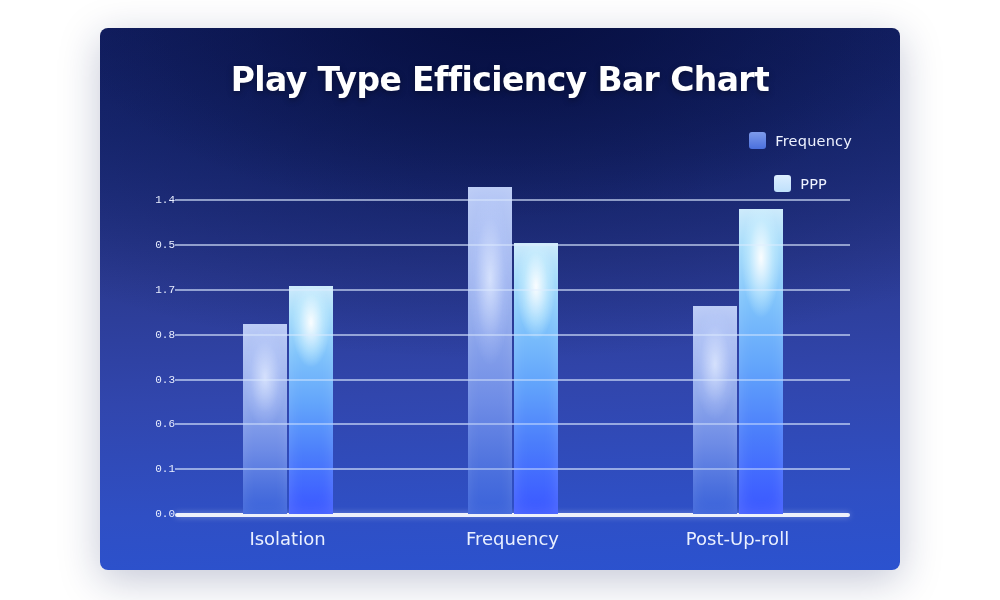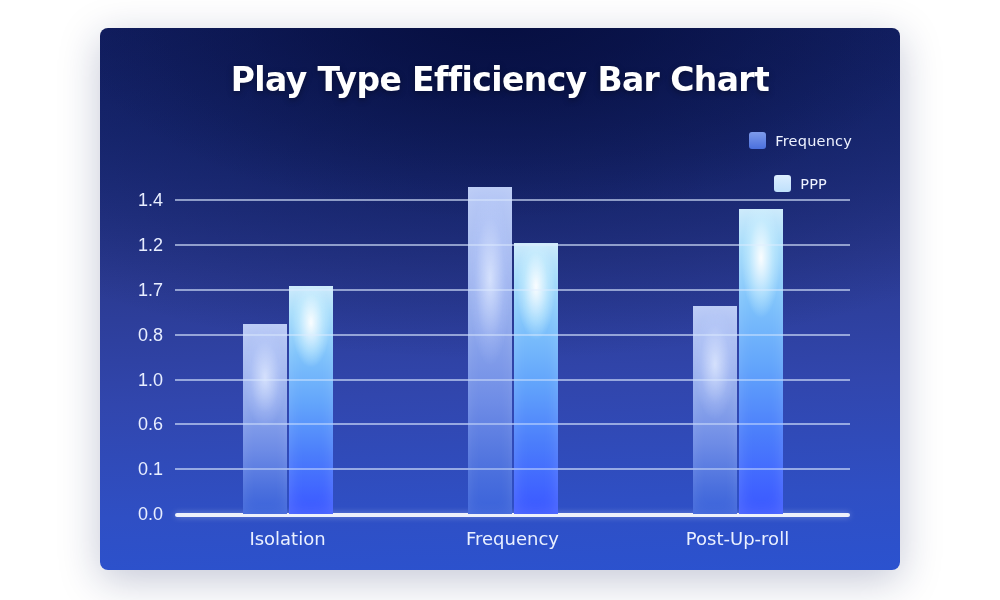--- a/index.html
+++ b/index.html
@@ -109,25 +109,25 @@
     border-radius: 2px;
   }
   .gridline.over {
     z-index: 6;
     background: rgba(225,238,255,0.45);
   }
 
   .ytick {
     position: absolute;
     right: 100%;
-    margin-right: 12px;
+    margin-right: 0;
     transform: translateY(-50%);
     color: #e8eeff;
-    font-size: 18px;
-    font-family: Liberation Sans, sans-serif;
+    font-size: 11px;
+    font-family: Liberation Mono, monospace;
     white-space: nowrap;
   }
 
   
   .bar {
     position: absolute;
     bottom: 0;
     z-index: 4;
   }
   .bar-freq {
@@ -175,27 +175,27 @@
 
     <div id="plot">
       <div id="gridlines">
           <div class="gridline baseline" style="top: 335px;"></div>
           <div class="ytick" style="top: 336px;">0.0</div>
           <div class="gridline" style="top: 290.2px;"></div>
           <div class="ytick" style="top: 291.2px;">0.1</div>
           <div class="gridline" style="top: 245.4px;"></div>
           <div class="ytick" style="top: 246.4px;">0.6</div>
           <div class="gridline" style="top: 200.6px;"></div>
-          <div class="ytick" style="top: 201.6px;">1.0</div>
+          <div class="ytick" style="top: 201.6px;">0.3</div>
           <div class="gridline" style="top: 155.8px;"></div>
           <div class="ytick" style="top: 156.8px;">0.8</div>
           <div class="gridline" style="top: 111px;"></div>
           <div class="ytick" style="top: 112px;">1.7</div>
           <div class="gridline" style="top: 66.2px;"></div>
-          <div class="ytick" style="top: 67.2px;">1.2</div>
+          <div class="ytick" style="top: 67.2px;">0.5</div>
           <div class="gridline" style="top: 21.4px;"></div>
           <div class="ytick" style="top: 22.4px;">1.4</div>
         </div>
       <div id="bars">
           <div class="bar bar-freq" title="Frequency · Isolation · 0.85" style="left: 67.5px; width: 44px; height: 190.4px;"></div>
           <div class="bar bar-ppp" title="PPP · Isolation · 1.02" style="left: 113.5px; width: 44px; height: 228.48px;"></div>
           <div class="bar bar-freq" title="Frequency · Transition · 1.46" style="left: 292.5px; width: 44px; height: 327.04px;"></div>
           <div class="bar bar-ppp" title="PPP · Transition · 1.21" style="left: 338.5px; width: 44px; height: 271.04px;"></div>
           <div class="bar bar-freq" title="Frequency · Post-Up-roll · 0.93" style="left: 517.5px; width: 44px; height: 208.32px;"></div>
           <div class="bar bar-ppp" title="PPP · Post-Up-roll · 1.36" style="left: 563.5px; width: 44px; height: 304.64px;"></div>

